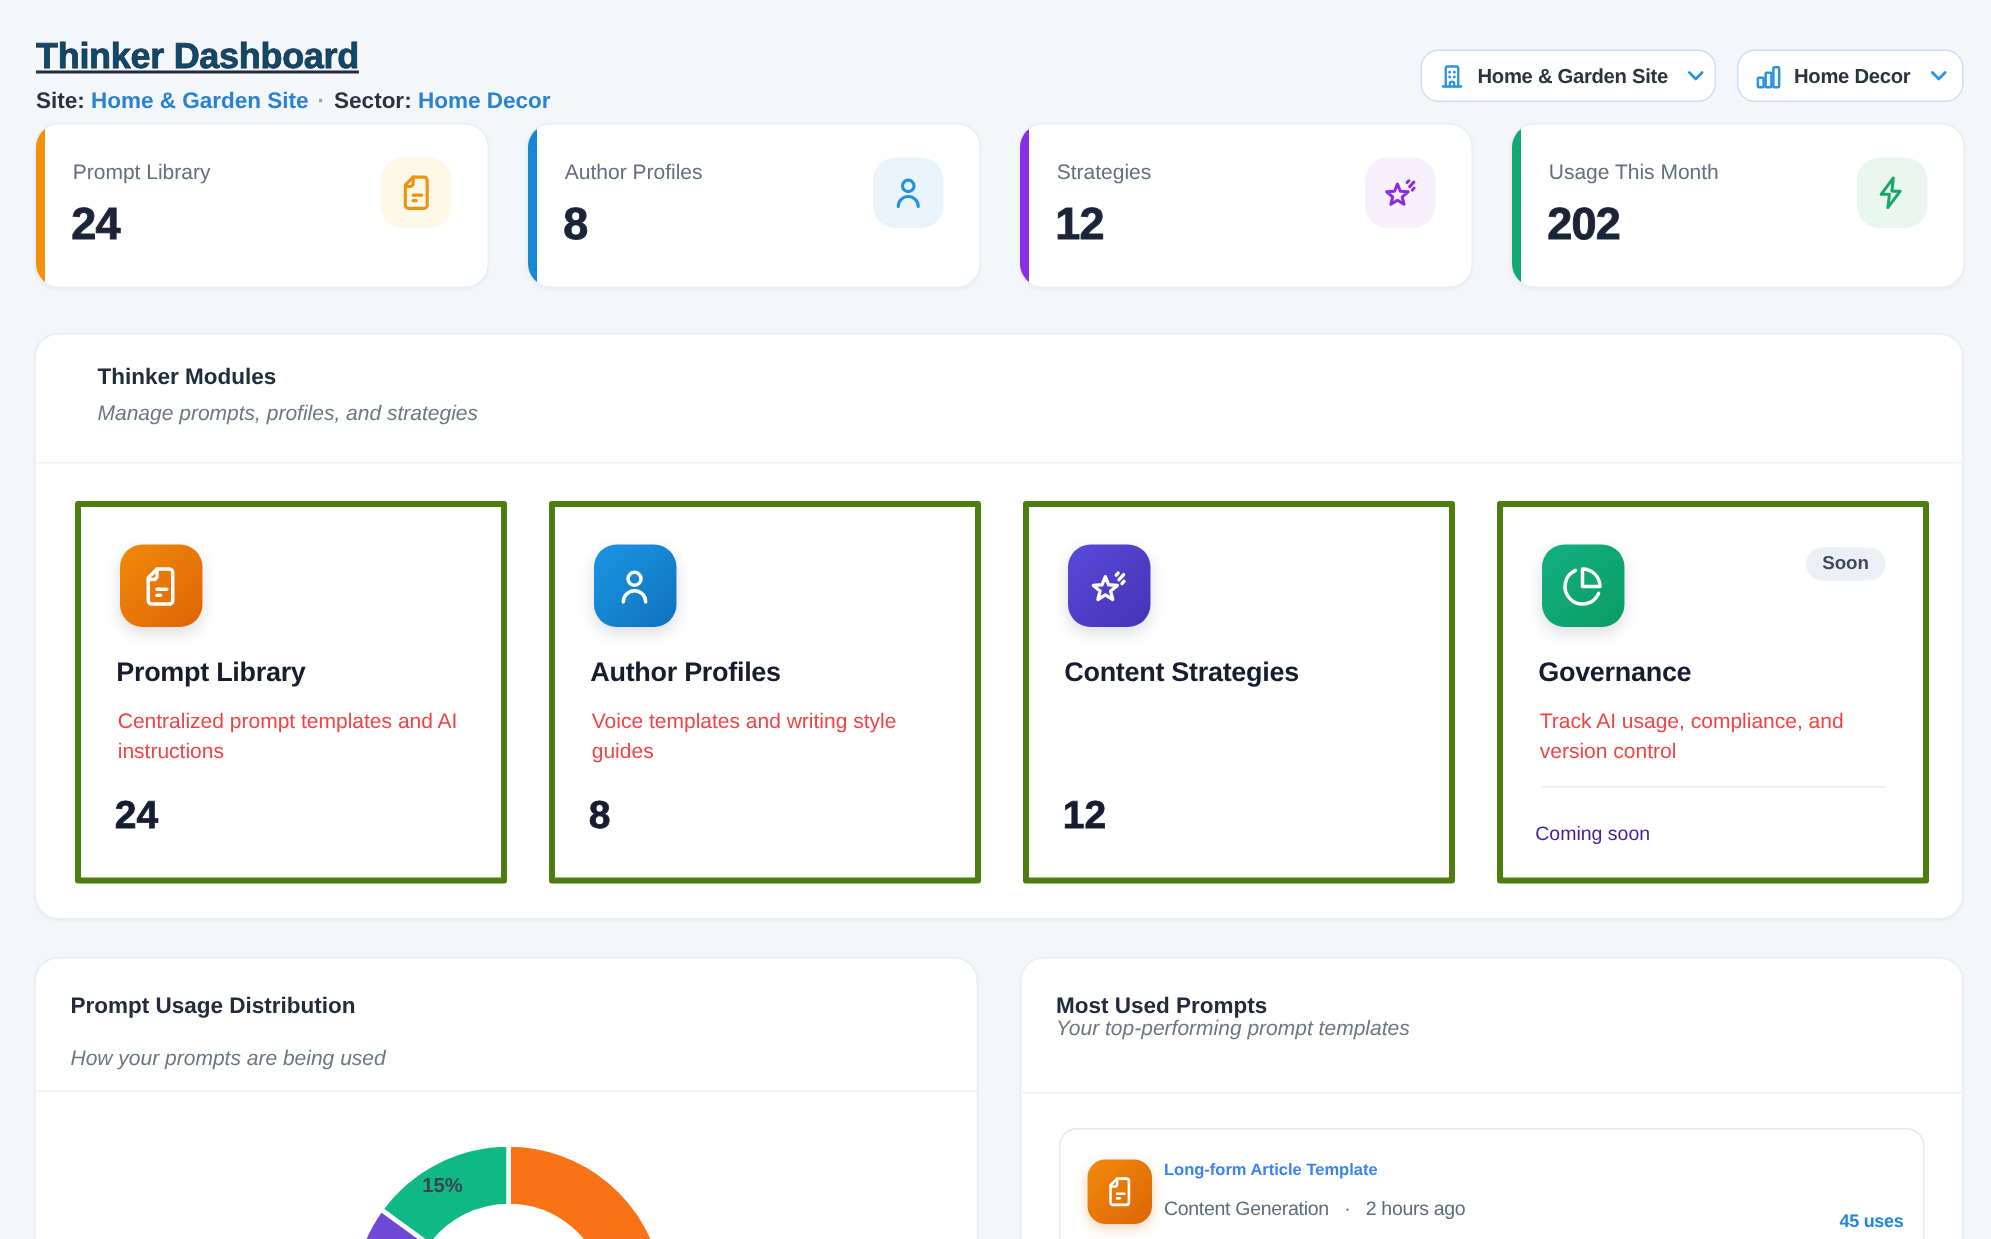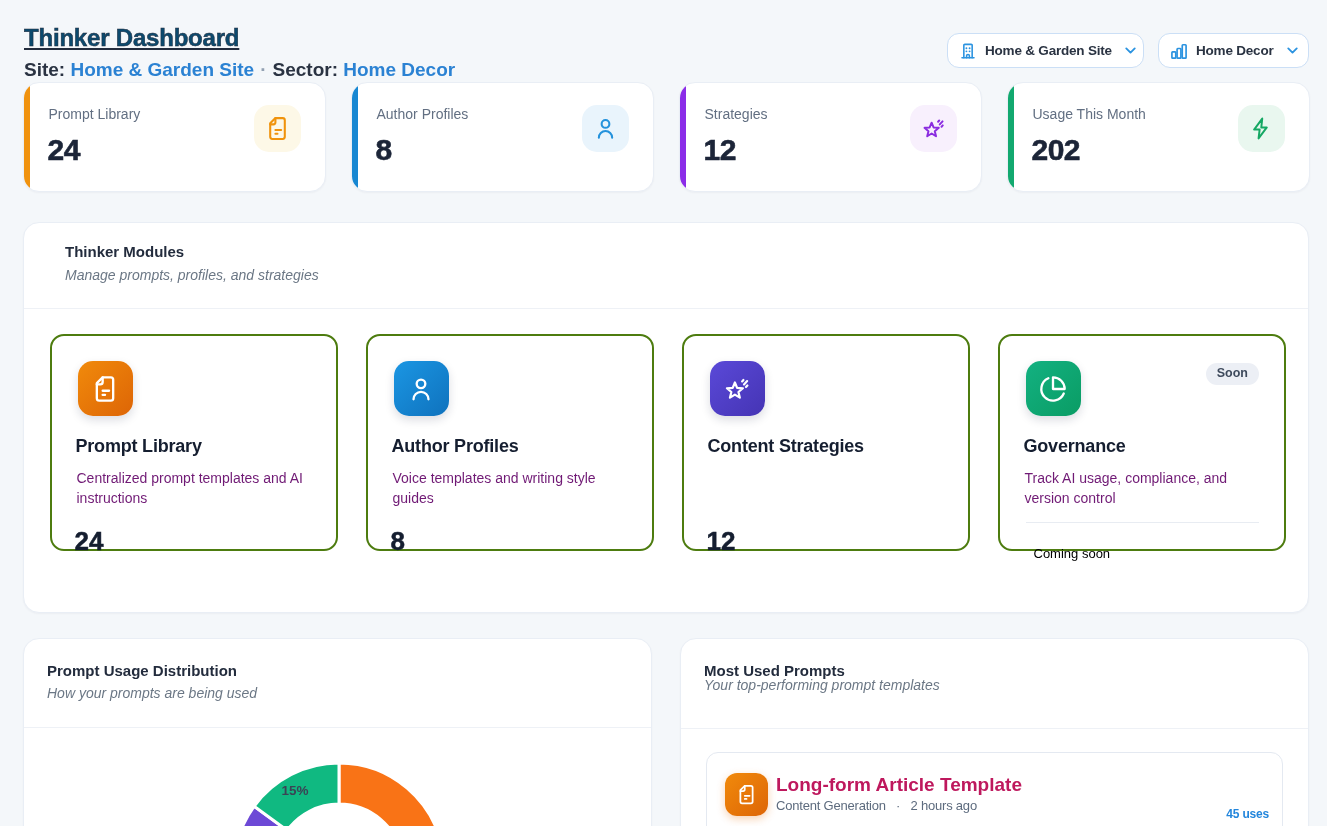--- a/index.html
+++ b/index.html
@@ -1,36 +1,36 @@
 <!DOCTYPE html>
 <html><head>
 <meta charset="utf-8">
 <style>
 * { margin:0; padding:0; box-sizing:border-box; }
 html,body { width:1327px; height:826px; overflow:hidden; }
 body { font-family:"Liberation Sans", sans-serif; background:#f4f7fa; position:relative; }
 .abs { position:absolute; }
 .card { background:#fff; border:1px solid #e9eef5; border-radius:16px; box-shadow:0 1px 2px rgba(16,24,40,.04); }
 h1 { font-size:24px; font-weight:700; color:#0c4a6e; letter-spacing:-.2px; line-height:1;text-decoration:underline; -webkit-text-stroke:.5px #232c3d; }
-.sub { font-size:19px; color:#2a3342; font-weight:700; line-height:1; }
+.sub { font-size:15px; color:#2a3342; font-weight:700; line-height:1; }
 .sub a { color:#2b82d3; text-decoration:none; font-weight:700; }
 .dot { color:#93a1b3; font-weight:700; padding:0 6px; }
 .btn { position:absolute; top:33px; height:35px; background:#fff; border:1px solid #cbdff6; border-radius:12px; display:flex; align-items:center; padding:0 11px 0 10px; gap:7px; font-size:13.5px; font-weight:700; color:#2a3342; white-space:nowrap; letter-spacing:-.2px; }
 .btn svg { flex:0 0 auto; }
 .stat { position:absolute; top:82px; width:303px; height:110px; overflow:hidden; }
 .stat .bar { position:absolute; left:0; top:0; bottom:0; width:6px; }
 .stat .t { position:absolute; left:24.5px; top:24px; font-size:14px; color:#626f82; line-height:1; }
 .stat .n { position:absolute; left:23.5px; top:51.5px; font-size:30px; font-weight:800; color:#1c2538; letter-spacing:-.5px; line-height:1; -webkit-text-stroke:.6px #1c2538;}
 .stat .tile { position:absolute; right:24px; top:22px; width:47px; height:47px; border-radius:15px; display:flex; align-items:center; justify-content:center; }
 .panel-title { font-size:15px; font-weight:700; color:#232c3d; line-height:1; }
 .panel-sub { font-size:14px; color:#6b7785; margin-top:9px; line-height:1;font-style:italic; }
-.mod { position:absolute; top:111px; width:288.5px; height:217px; border:2px solid #4d7c0f; border-radius:14px; background:#fff; }
+.mod { position:absolute; top:111px; width:288.5px; height:255px; border:4px solid #4d7c0f; border-radius:2px; background:#fff; }
 .mod .tile { position:absolute; left:26px; top:25px; width:55px; height:55px; border-radius:15px; display:flex; align-items:center; justify-content:center; box-shadow:0 4px 10px rgba(20,30,60,.15);}
 .mod h3 { position:absolute; left:24px; top:101px; font-size:18px; font-weight:700; color:#151e30; letter-spacing:-.2px; line-height:1;}
-.mod .d { position:absolute; left:25px; top:131.5px; right:24px; font-size:14px; line-height:20px; color:#701a75; }
+.mod .d { position:absolute; left:25px; top:131.5px; right:24px; font-size:14px; line-height:20px; color:#ef4444; }
 .mod .num { position:absolute; left:23px; top:191.5px; font-size:26px; font-weight:800; color:#151e30; line-height:1; -webkit-text-stroke:.5px #151e30; }
 .soon { position:absolute; right:25px; top:27px; background:#eceff5; color:#3e4a5c; font-size:12.5px; font-weight:700; border-radius:999px; padding:4px 11px; line-height:1.1; }
 .row1 { position:absolute; left:25px; top:113px; right:25px; height:90px; border:1px solid #e4e9f1; border-radius:12px; background:#fff; }
 </style>
 </head>
 <body>
 
 <h1 class="abs" style="left:24px; top:25.5px;">Thinker Dashboard</h1>
 <div class="sub abs" style="left:24px; top:60px;">Site: <a>Home &amp; Garden Site</a><span class="dot">·</span>Sector: <a>Home Decor</a></div>
 
@@ -156,28 +156,28 @@
     <div class="tile" style="background:linear-gradient(135deg,#13b181,#0a9c64);">
       <svg width="28" height="28" viewBox="0 0 24 24" fill="none" stroke="#fff" stroke-width="2" stroke-linecap="round" stroke-linejoin="round">
           <path d="M21.21 15.89A10 10 0 1 1 8 2.83"></path>
           <path d="M22 12A10 10 0 0 0 12 2v10z"></path>
         </svg>
     </div>
     <div class="soon">Soon</div>
     <h3>Governance</h3>
     <div class="d">Track AI usage, compliance, and version control</div>
     <div class="abs" style="left:26px; right:25px; top:186px; border-top:1px solid #e8ecf2;"></div>
-    <div class="abs" style="left:34px; top:211px; font-size:13px; color:#000000; line-height:1;">Coming soon</div>
+    <div class="abs" style="left:22px; top:211px; font-size:13px; color:#4c1d95; line-height:1;">Coming soon</div>
   </div>
 </div>
 
 <div class="card abs" style="left:23px; top:638px; width:629px; height:300px;">
   <div class="abs" style="left:23px; top:24px;">
       <div class="panel-title">Prompt Usage Distribution</div>
-      <div class="panel-sub" style="margin-top:8px;">How your prompts are being used</div>
+      <div class="panel-sub" style="margin-top:20px;">How your prompts are being used</div>
     </div>
   <div class="abs" style="left:0; top:88px; width:100%; border-top:1px solid #eef1f6;"></div>
   <svg class="abs" style="left:0; top:88px;" width="629" height="210" viewBox="0 0 629 210">
     <g stroke="#fff" stroke-width="3" stroke-linejoin="round">
       <path d="M315.00 36.00 A105.0 105.0 0 0 1 347.45 240.86 L334.78 201.87 A64.0 64.0 0 0 0 315.00 77.00 Z" fill="#f97316"></path>
       <path d="M347.45 240.86 A105.0 105.0 0 0 1 215.14 173.45 L254.13 160.78 A64.0 64.0 0 0 0 334.78 201.87 Z" fill="#2563eb"></path>
       <path d="M215.14 173.45 A105.0 105.0 0 0 1 230.05 79.28 L263.22 103.38 A64.0 64.0 0 0 0 254.13 160.78 Z" fill="#6d49d6"></path>
       <path d="M230.05 79.28 A105.0 105.0 0 0 1 315.00 36.00 L315.00 77.00 A64.0 64.0 0 0 0 263.22 103.38 Z" fill="#10b981"></path>
     </g>
     <text x="271" y="67.5" text-anchor="middle" font-family="Liberation Sans, sans-serif" font-size="13.5" font-weight="bold" fill="#3a4455">15%</text>
@@ -192,17 +192,17 @@
   <div class="abs" style="left:0; top:89px; width:100%; border-top:1px solid #eef1f6;"></div>
   <div class="row1">
     <div class="abs" style="left:18px; top:20px; width:43px; height:43px; border-radius:12px; background:linear-gradient(135deg,#f18a0b,#dd6506); display:flex; align-items:center; justify-content:center; box-shadow:0 3px 8px rgba(230,110,10,.3);">
       <svg width="21" height="21" viewBox="0 0 24 24" fill="none" stroke="#fff" stroke-width="2" stroke-linecap="round" stroke-linejoin="round">
           <path d="M10 2h7a2 2 0 0 1 2 2v16a2 2 0 0 1-2 2H7a2 2 0 0 1-2-2V7z"></path>
           <path d="M10 2v4a2 2 0 0 1-2 2H5"></path>
           <path d="M15.5 13.5H10"></path>
           <path d="M12 17h-2"></path>
         </svg>
     </div>
-    <div class="abs" style="left:69px; top:22px; font-size:19px; font-weight:700; color:#be185d; line-height:1;">Long-form Article Template</div>
+    <div class="abs" style="left:69px; top:22px; font-size:11px; font-weight:700; color:#3b82f6; line-height:1;">Long-form Article Template</div>
     <div class="abs" style="left:69px; top:46px; font-size:13px; color:#5d6b7e; line-height:1; letter-spacing:-.2px;">Content Generation&nbsp;&nbsp;&nbsp;·&nbsp;&nbsp;&nbsp;2 hours ago</div>
     <div class="abs" style="right:13px; top:22.5px; font-size:12px; font-weight:700; color:#2386dc; line-height:1; letter-spacing:-.2px;margin-top:32px;">45 uses</div>
   </div>
 </div>
 
 </body></html>

